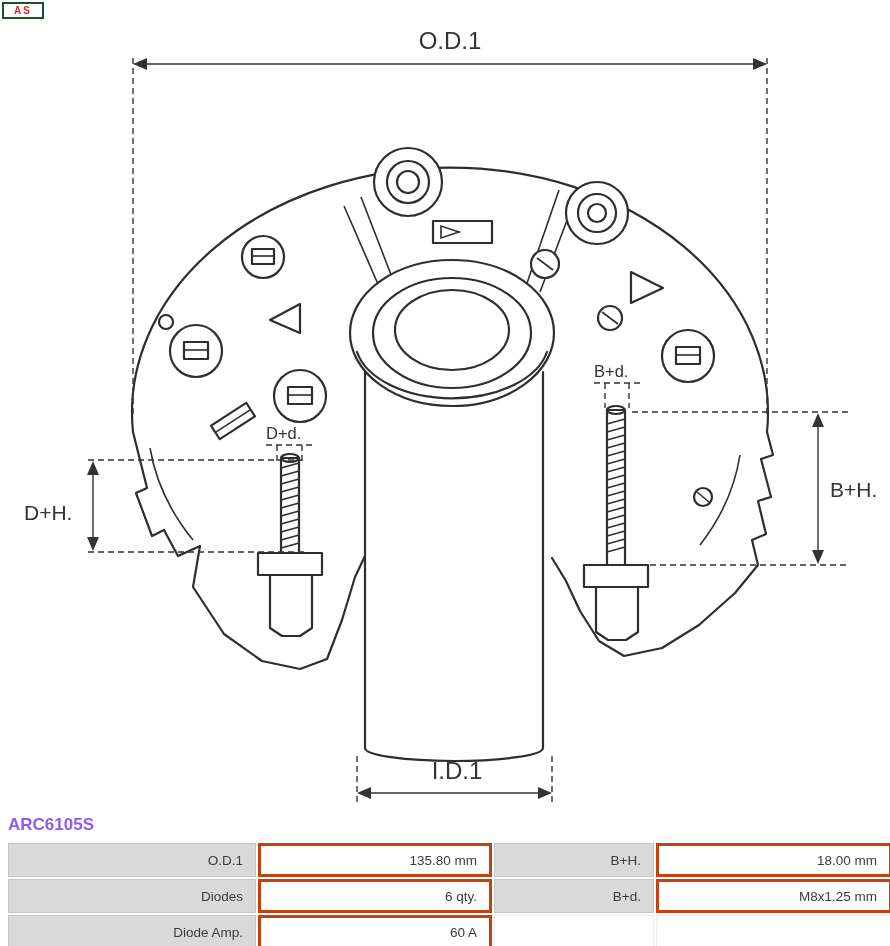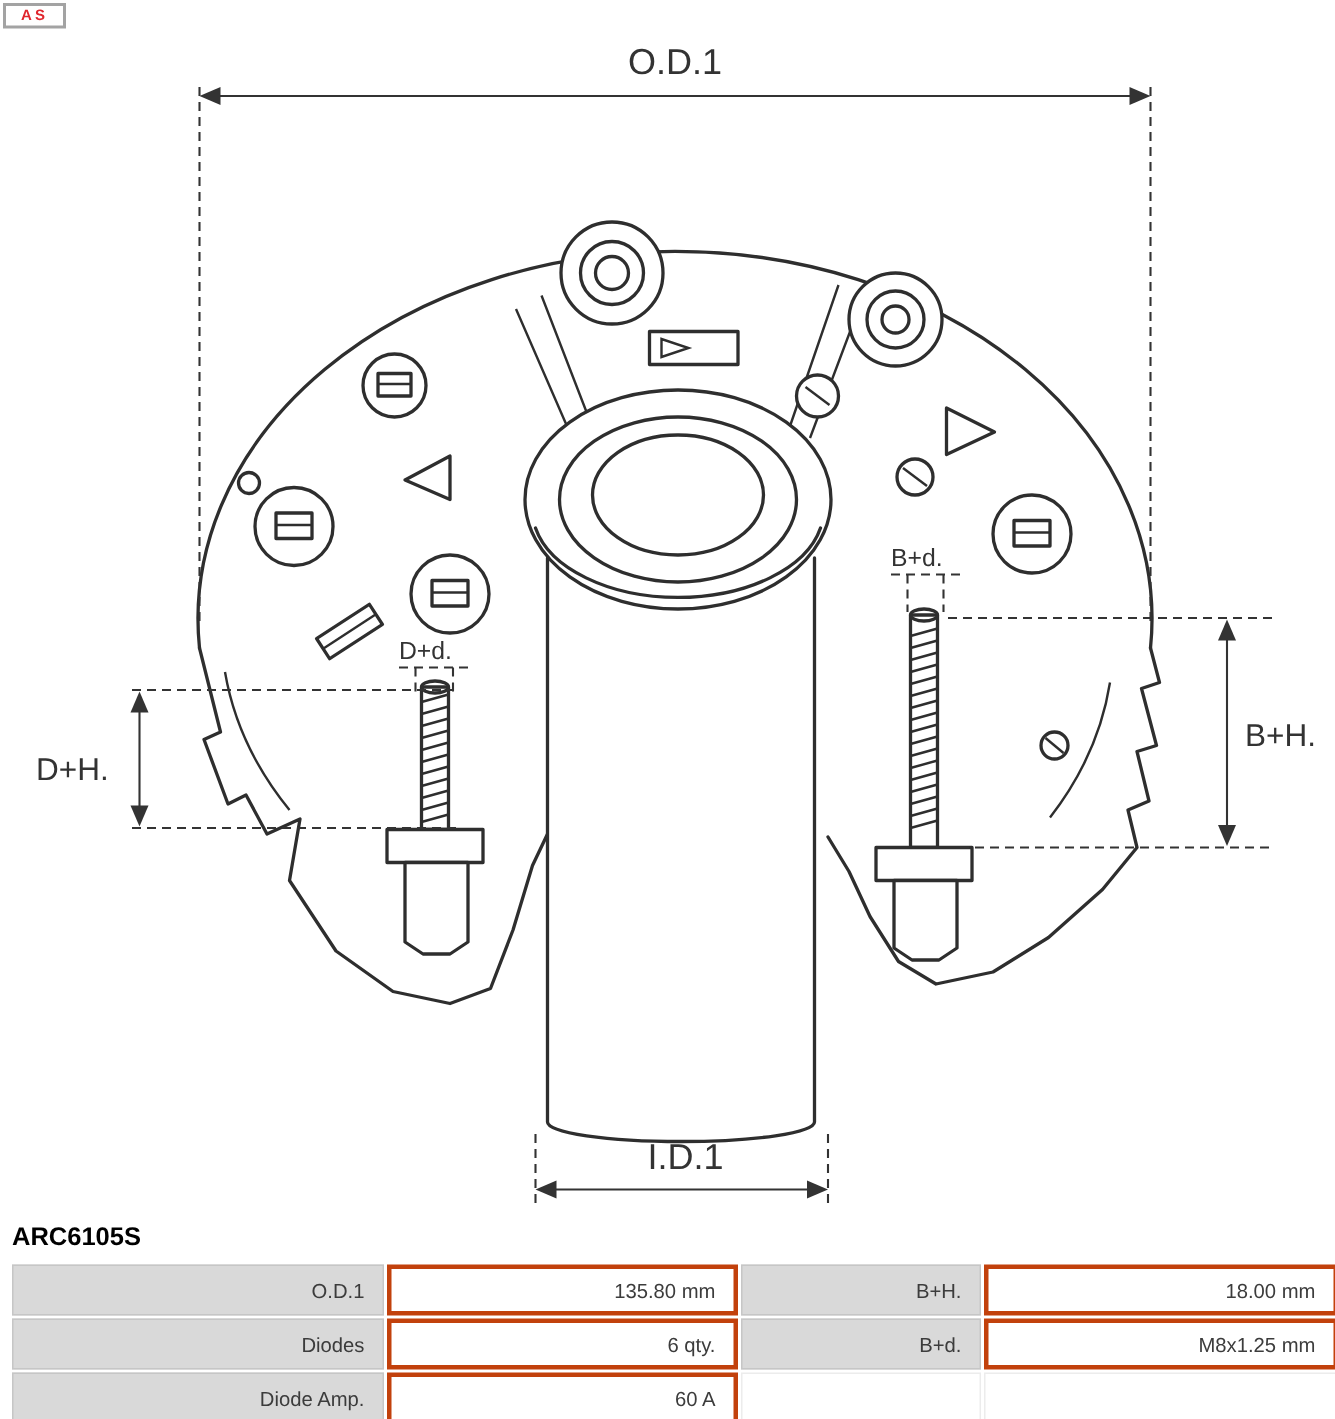--- a/index.html
+++ b/index.html
@@ -1,40 +1,40 @@
 <!DOCTYPE html>
 <html><head>
 <meta charset="utf-8">
 <style>
   html,body { margin:0; padding:0; background:#fff; }
   body { font-family:"Liberation Sans", sans-serif; }
   .page { position:relative; width:890px; height:946px; background:#fff; overflow:hidden; }
 
   .logo {
     position:absolute; top:2px; left:2px; width:38px; height:13px;
-    border:2px solid #a3a3a3; color:#e0262d; background:#fff;
+    border:2px solid #14532d; color:#e0262d; background:#fff;
     font-size:10px; font-weight:bold; letter-spacing:2px;
     display:flex; align-items:center; justify-content:center;
   }
 
   svg.drawing { display:block; }
   svg text { font-family:"Liberation Sans", sans-serif; fill:#333; }
   .dim-label-lg { font-size:24px; }
   .dim-label-md { font-size:21px; }
   .dim-label-sm { font-size:16.5px; }
 
   .ln  { stroke:#2e2e2e; stroke-width:2.2; fill:none; stroke-linejoin:round; stroke-linecap:round; }
   .lnf { stroke:#2e2e2e; stroke-width:2.2; fill:#fff;  stroke-linejoin:round; }
   .lnt { stroke:#2e2e2e; stroke-width:1.6; fill:none; }
   .dash{ stroke:#333; stroke-width:1.4; fill:none; stroke-dasharray:6 4; }
   .dim { stroke:#333; stroke-width:1.4; fill:none; }
   .arr { fill:#333; stroke:none; }
   .wfill { fill:#fff; stroke:none; }
 
-  .part-number { color:#000000; font-size:17px; font-weight:bold; padding:3px 0 6px 8px; }
+  .part-number { color:#8b5cf6; font-size:17px; font-weight:bold; padding:3px 0 6px 8px; }
 
   table.spec-table {
     table-layout:fixed; width:878px; margin:0 6px;
     border-collapse:separate; border-spacing:2px;
     font-size:13.5px; color:#3c3c3c;
   }
   table.spec-table td { height:28px; padding:0 12px 0 6px; text-align:right; overflow:hidden; white-space:nowrap; }
   td.label { background:#d9d9d9; border:1px solid #c6c6c6; }
   td.value { background:#ffffff; border:3px solid #c2410c; }
   td.blank { background:#ffffff; border:1px solid #ececec; }

